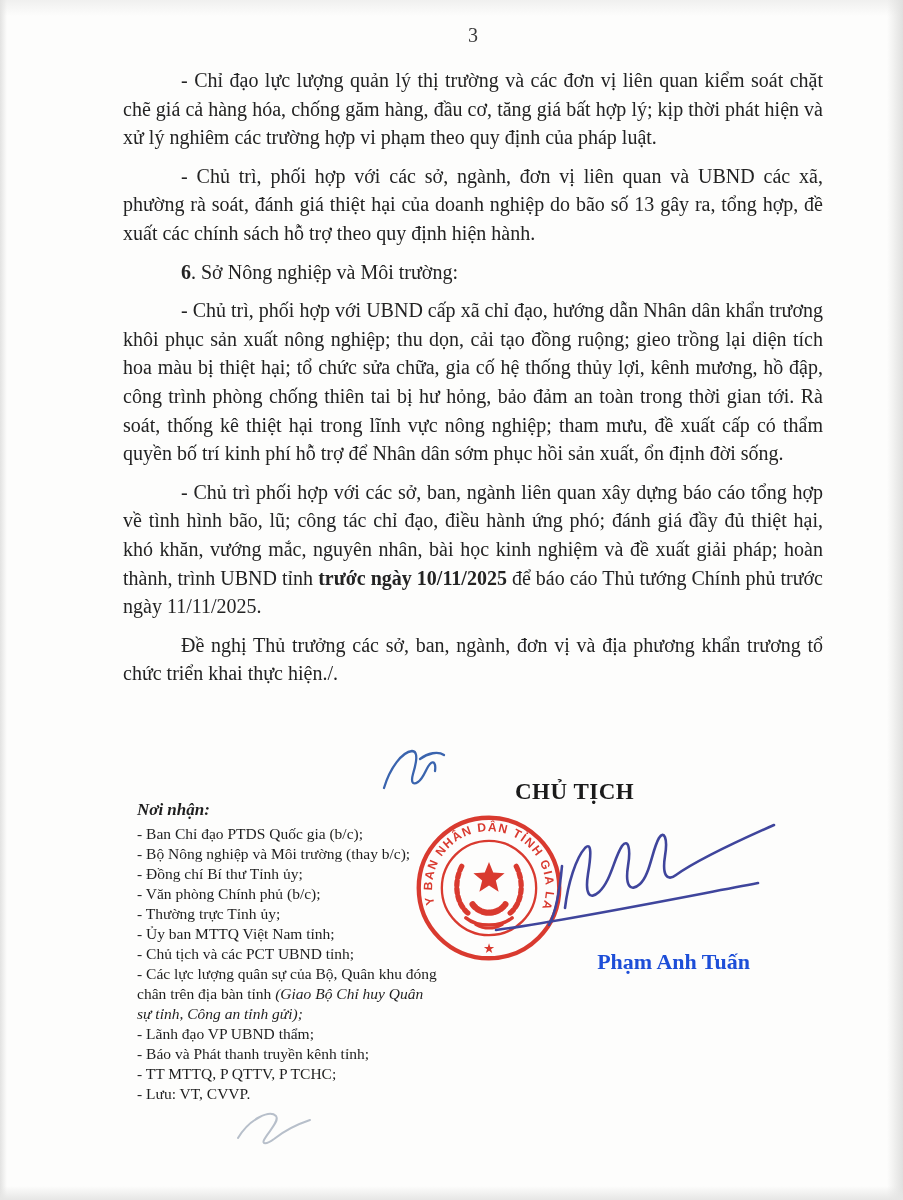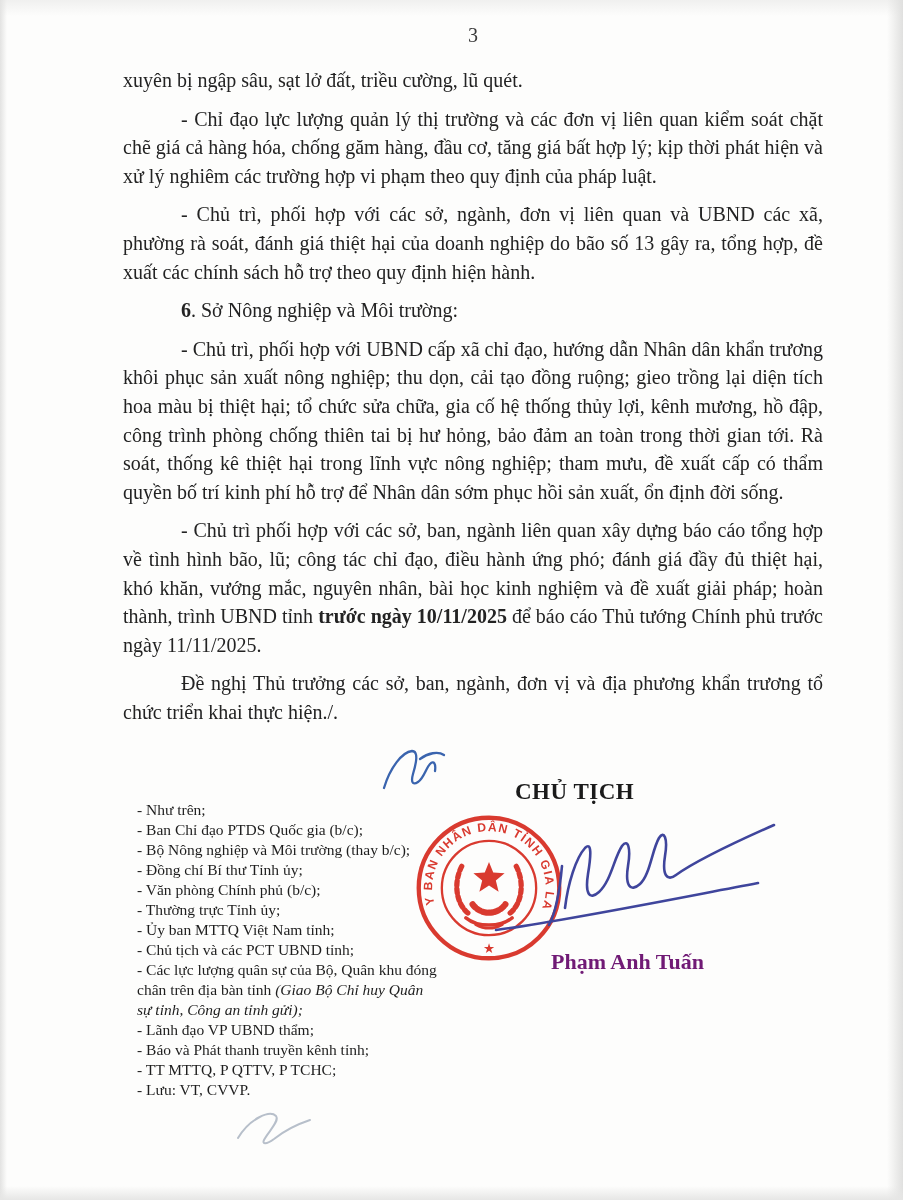--- a/index.html
+++ b/index.html
@@ -44,40 +44,39 @@
   .recipient{margin:0;}
   .recipient i{font-style:italic;}
 
   .sig-title{
     position:absolute;left:515px;top:779px;width:220px;
     text-align:left;font-weight:bold;font-size:23px;color:#1b1b1b;
     letter-spacing:0.5px;
   }
   .signer-name{
     position:absolute;left:505px;top:949px;width:245px;
-    text-align:center;font-weight:bold;font-size:22px;color:#701a75;
+    text-align:right;font-weight:bold;font-size:22px;color:#1d4ed8;
   }
   .seal-svg{position:absolute;left:412px;top:811px;width:154px;height:154px;opacity:0.92;}
   .sign-svg{position:absolute;left:478px;top:798px;width:310px;height:140px;}
   .initial-svg{position:absolute;left:372px;top:744px;width:78px;height:52px;}
   .initial-faint-svg{position:absolute;left:222px;top:1104px;width:95px;height:48px;}
 </style>
 </head>
 <body>
 
 <div class="page">
   <div class="edge-top"></div>
   <div class="edge-left"></div>
   <div class="edge-right"></div>
   <div class="edge-bottom"></div>
 
   <div class="page-number">3</div>
 
   <div class="body-text">
-    <p class="para cont">xuyên bị ngập sâu, sạt lở đất, triều cường, lũ quét.</p>
 
 
     <p class="para">- Chỉ đạo lực lượng quản lý thị trường và các đơn vị liên quan kiểm soát chặt chẽ giá cả hàng hóa, chống găm hàng, đầu cơ, tăng giá bất hợp lý; kịp thời phát hiện và xử lý nghiêm các trường hợp vi phạm theo quy định của pháp luật.</p>
 
     <p class="para">- Chủ trì, phối hợp với các sở, ngành, đơn vị liên quan và UBND các xã, phường rà soát, đánh giá thiệt hại của doanh nghiệp do bão số 13 gây ra, tổng hợp, đề xuất các chính sách hỗ trợ theo quy định hiện hành.</p>
 
     <p class="para"><span class="sec-num">6</span><span>. Sở Nông nghiệp và Môi trường:</span></p>
 
     <p class="para">- Chủ trì, phối hợp với UBND cấp xã chỉ đạo, hướng dẫn Nhân dân khẩn trương khôi phục sản xuất nông nghiệp; thu dọn, cải tạo đồng ruộng; gieo trồng lại diện tích hoa màu bị thiệt hại; tổ chức sửa chữa, gia cố hệ thống thủy lợi, kênh mương, hồ đập, công trình phòng chống thiên tai bị hư hỏng, bảo đảm an toàn trong thời gian tới. Rà soát, thống kê thiệt hại trong lĩnh vực nông nghiệp; tham mưu, đề xuất cấp có thẩm quyền bố trí kinh phí hỗ trợ để Nhân dân sớm phục hồi sản xuất, ổn định đời sống.</p>
 
@@ -89,21 +88,21 @@
   <svg class="initial-svg" viewBox="0 0 78 52" xmlns="http://www.w3.org/2000/svg">
     <g fill="none" stroke-width="2.3" stroke-linecap="round" stroke-linejoin="round">
       <path d="M 12 44 C 18 24, 30 8, 40 7 C 47 7, 44 20, 41 30 C 39 37, 40 42, 46 38 C 52 34, 54 24, 58 20 C 62 16, 64 20, 63 27" stroke="#3a64ae"></path>
       <path d="M 48 15 C 56 9, 66 7, 72 11" stroke="#3a64ae"></path>
     </g>
   </svg>
 
   <div class="sig-title">CHỦ TỊCH</div>
 
   <div class="recipients">
-    <div class="recipient">- Như trên;</div>
+    <div class="heading">Nơi nhận:</div>
     <div class="recipient">- Ban Chỉ đạo PTDS Quốc gia (b/c);</div>
     <div class="recipient">- Bộ Nông nghiệp và Môi trường (thay b/c);</div>
     <div class="recipient">- Đồng chí Bí thư Tỉnh ủy;</div>
     <div class="recipient">- Văn phòng Chính phủ (b/c);</div>
     <div class="recipient">- Thường trực Tỉnh ủy;</div>
     <div class="recipient">- Ủy ban MTTQ Việt Nam tỉnh;</div>
     <div class="recipient">- Chủ tịch và các PCT UBND tỉnh;</div>
     <div class="recipient"><span>- Các lực lượng quân sự của Bộ, Quân khu đóng chân trên địa bàn tỉnh </span><i>(Giao Bộ Chỉ huy Quân sự tỉnh, Công an tỉnh gửi);</i></div>
     <div class="recipient">- Lãnh đạo VP UBND thẩm;</div>
     <div class="recipient">- Báo và Phát thanh truyền kênh tỉnh;</div>

